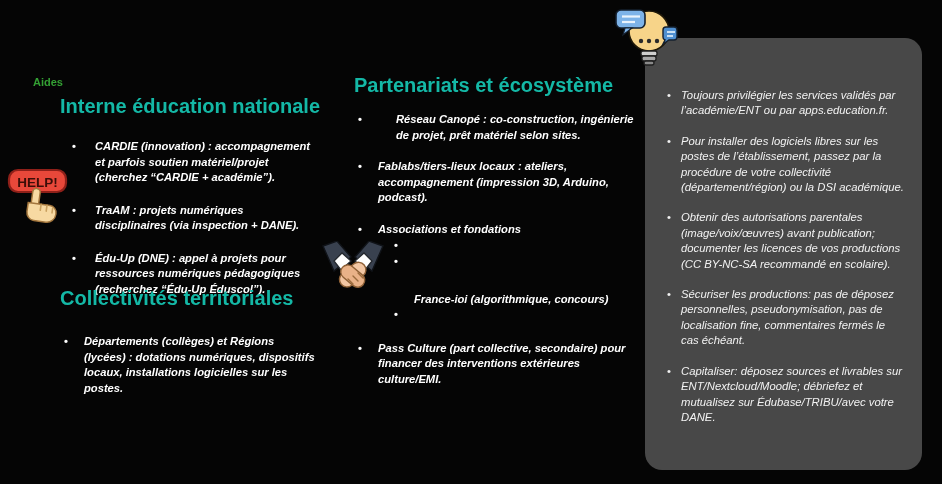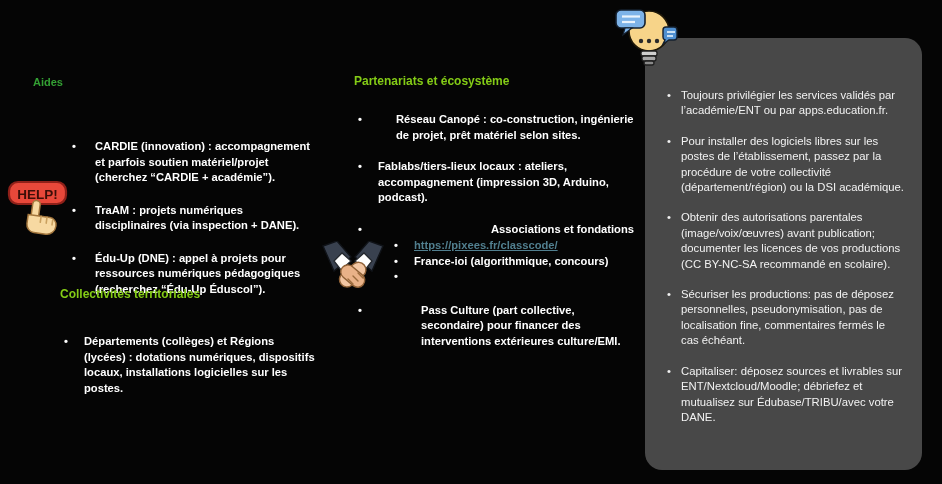--- a/index.html
+++ b/index.html
@@ -1,25 +1,25 @@
 <!DOCTYPE html>
 <html><head>
 <meta charset="utf-8">
 <style>
   html,body{margin:0;padding:0;background:#000;}
   .slide{position:relative;width:942px;height:484px;background:#050505;overflow:hidden;
          font-family:"Liberation Sans", sans-serif;color:#fff;}
   
   .title-green{position:absolute;color:#33a033;font-weight:600;font-size:11px;}
-  .h-green{position:absolute;color:#84cc16;font-weight:700;font-size:12px;}
+  .h-green{position:absolute;color:#14b8a6;font-weight:700;font-size:20px;}
   
   .blist{position:absolute;}
   .li{display:flex;margin-bottom:17px;font-size:11.2px;line-height:15.5px;font-weight:600;}
   .li .dot{width:20px;flex:0 0 20px;color:#fff;}
-  .li .txt{display:block;}
+  .li .txt{display:block;font-style:italic;}
   .li .lnk{display:inline-block;color:#517f8f;text-decoration:underline;cursor:pointer;}
   
   .left1 .li .dot{flex:0 0 23px;width:23px;}
   
   .mid .li{margin-bottom:16px;}
   .mid .li.lv2{margin-left:36px;margin-bottom:0;}
   .mid .li.lv2 .dot{flex:0 0 20px;}
   .mid .li.tight{margin-bottom:1px;}
   .mid .li.gap-after{margin-bottom:18px;}
   
@@ -78,21 +78,21 @@
       <path d="M54 26 h8 a3 3 0 0 1 3 3 v7 a3 3 0 0 1 -3 3 h-5 l-6 4 2 -4 a3 3 0 0 1 -2 -3 v-7 a3 3 0 0 1 3 -3 z" fill="#4f8fd0" stroke="#15202e" stroke-width="1.4"></path>
       <line x1="55" y1="31" x2="63" y2="31" stroke="#d9e9f8" stroke-width="1.8"></line>
       <line x1="55" y1="35" x2="61" y2="35" stroke="#d9e9f8" stroke-width="1.8"></line>
       <rect x="4" y="9" width="29" height="18" rx="5" fill="#7db3e8" stroke="#15202e" stroke-width="1.6"></rect>
       <path d="M13 27 l-2 7 9 -7 z" fill="#7db3e8" stroke="#15202e" stroke-width="1.2"></path>
       <line x1="10" y1="15.5" x2="28" y2="15.5" stroke="#eaf3fc" stroke-width="2.2"></line>
       <line x1="10" y1="21" x2="23" y2="21" stroke="#eaf3fc" stroke-width="2.2"></line>
     </svg>
   </div>
 
-  <div class="icon" style="left:6px;top:180px;">
+  <div class="icon" style="left:6px;top:168px;">
     <svg width="64" height="64" viewBox="0 0 64 64">
       <rect x="3" y="2" width="57" height="22" rx="9" fill="#e8483a" stroke="#8f2019" stroke-width="2.2"></rect>
       <text x="31.5" y="18.5" text-anchor="middle" font-family="Liberation Sans, sans-serif" font-size="13.5" font-weight="bold" fill="#3c0e08">HELP!</text>
       <g transform="rotate(8 32 44)">
         <rect x="24" y="21" width="7.5" height="19" rx="3.6" fill="#f7d9a2" stroke="#a3763d" stroke-width="1.5"></rect>
         <path d="M21 36 h22 a7 7 0 0 1 7 7 v1 a9 9 0 0 1 -9 9 h-12 a8 8 0 0 1 -8 -8 z" fill="#f7d9a2" stroke="#a3763d" stroke-width="1.5"></path>
         <path d="M34 36 v6 M40 36 v6 M46 38 v5" stroke="#c9a05f" stroke-width="1.6" fill="none" stroke-linecap="round"></path>
       </g>
     </svg>
   </div>
@@ -107,20 +107,21 @@
         <rect x="16" y="26" width="30" height="15" rx="7.5" fill="#f2c6a3" stroke="#8f6137" stroke-width="1.4"></rect>
       </g>
       <g transform="rotate(40 31 34)">
         <rect x="18" y="28" width="27" height="14" rx="7" fill="#e9b288" stroke="#8f6137" stroke-width="1.4"></rect>
       </g>
       <path d="M26 38 l5 5 M31 35 l5 5 M36 32 l5 5" stroke="#9c6c3e" stroke-width="1.4" fill="none" stroke-linecap="round"></path>
     </svg>
   </div>
 
   <div class="title-green" style="left:33px;top:76px;">Aides</div>
+  <div class="h-green" style="left:60px;top:95px;">Interne éducation nationale</div>
 
   <div class="blist left1" style="left:72px;top:139px;width:242px;">
 
       <div class="li">
         <span class="dot">•</span>
         <span class="txt">CARDIE (innovation) : accompagnement et parfois soutien matériel/projet (cherchez “CARDIE + académie”).</span>
       </div>
 
       <div class="li">
         <span class="dot">•</span>
@@ -158,48 +159,47 @@
       <div class="li">
         <span class="dot">•</span>
         <span style="flex:1;">
           <span class="txt">Fablabs/tiers-lieux locaux : ateliers, accompagnement (impression 3D, Arduino, podcast).</span>
 
         </span>
       </div>
 
       <div class="li tight">
         <span class="dot">•</span>
-        <span style="flex:1;text-align:right;">
+        <span style="flex:1;">
           <span class="txt">Associations et fondations</span>
 
         </span>
       </div>
 
       <div class="li lv2">
         <span class="dot">•</span>
         <span style="flex:1;">
-          <a class="lnk">https://pixees.fr/classcode/</a>
         </span>
       </div>
 
       <div class="li lv2">
         <span class="dot">•</span>
-        <span style="flex:1;">
+        <span style="flex:1;margin-top:38px;">
           <span class="txt">France-ioi (algorithmique, concours)</span>
         </span>
       </div>
 
       <div class="li lv2 gap-after">
         <span class="dot">•</span>
         <span style="flex:1;">
         </span>
       </div>
 
       <div class="li">
         <span class="dot">•</span>
-        <span style="flex:1;margin-left:43px;">
+        <span style="flex:1;">
           <span class="txt">Pass Culture (part collective, secondaire) pour financer des interventions extérieures culture/EMI.</span>
 
         </span>
       </div>
     </div>
 
 </div>
 
 </body></html>

